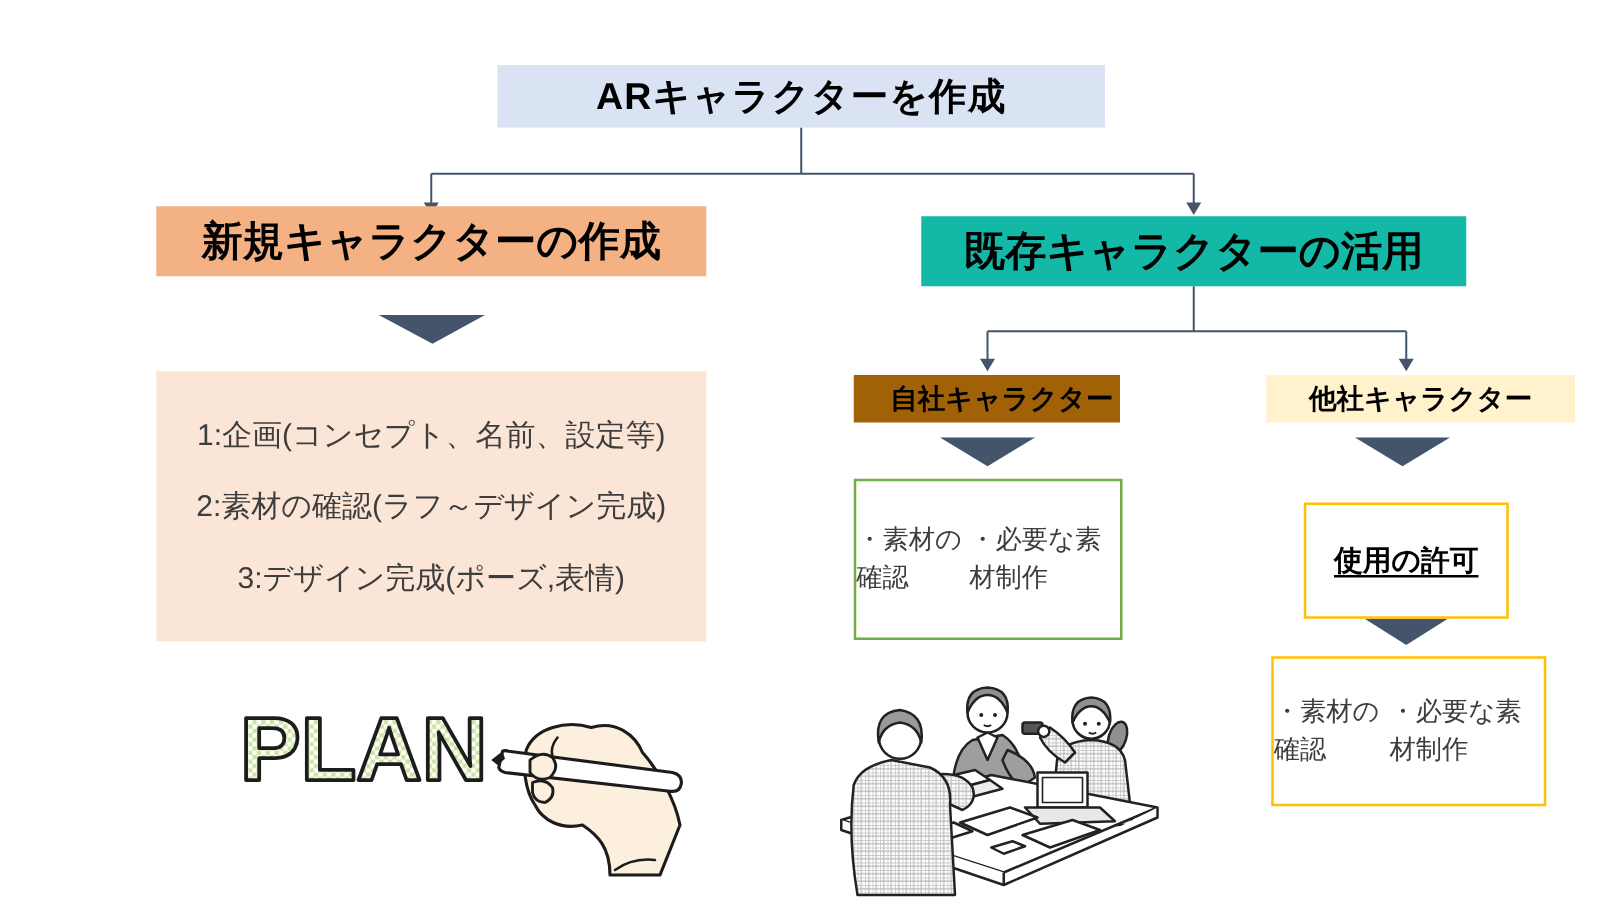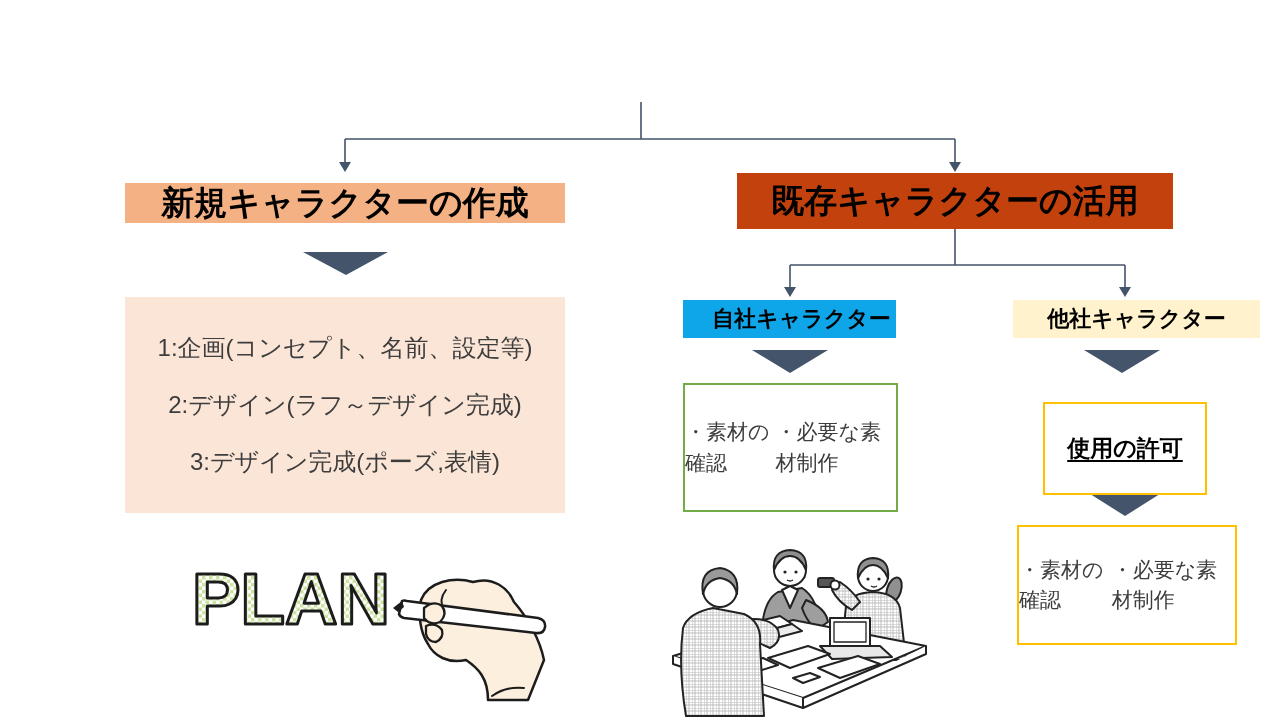--- a/index.html
+++ b/index.html
@@ -6,29 +6,29 @@
   .canvas{
     position:relative;width:1280px;height:720px;background:#ffffff;overflow:hidden;
     font-family:"Liberation Sans","DejaVu Sans",sans-serif;color:#000;
   }
   .node{
     position:absolute;display:flex;align-items:center;justify-content:center;
     text-align:center;box-sizing:border-box;white-space:nowrap;
   }
   #root-node{left:398px;top:52px;width:486px;height:50px;background:#dae3f3;
     font-size:30px;font-weight:bold;letter-spacing:1px;}
-  #new-branch-node{left:125px;top:183px;width:440px;height:40px;background:#f4b183;
+  #new-branch-node{left:125px;top:165px;width:440px;height:56px;background:#f4b183;
     font-size:33px;font-weight:bold;}
-  #existing-branch-node{left:737px;top:173px;width:436px;height:56px;background:#c2410c;
+  #existing-branch-node{left:737px;top:173px;width:436px;height:56px;background:#14b8a6;
     font-size:33px;font-weight:bold;}
   #steps-panel{left:125px;top:297px;width:440px;height:216px;background:#fbe5d6;
     display:flex;flex-direction:column;justify-content:space-evenly;align-items:center;
     font-size:24px;font-weight:400;color:#3d3d3d;padding:10px 0;position:absolute;box-sizing:border-box;}
   .step-line{text-align:center;white-space:nowrap;}
-  #own-label-node{left:683px;top:300px;width:213px;height:38px;background:#0ea5e9;
+  #own-label-node{left:683px;top:300px;width:213px;height:38px;background:#a16207;
     font-size:22px;font-weight:bold;padding-left:24px;}
   #other-label-node{left:1013px;top:300px;width:247px;height:38px;background:#fff2cc;
     font-size:22px;font-weight:bold;}
   .task-box{background:#fff;display:flex;flex-direction:row;justify-content:center;
     align-items:center;font-size:21px;color:#3d3d3d;line-height:1.45;position:absolute;box-sizing:border-box;}
   #own-tasks-box{left:683px;top:383px;width:215px;height:129px;border:2px solid #70ad47;}
   #other-tasks-box{left:1017px;top:525px;width:220px;height:120px;border:2px solid #ffc000;}
   #permission-box{left:1043px;top:382px;width:164px;height:93px;border:2px solid #ffc000;
     background:#fff;font-size:23px;font-weight:bold;margin-top:20px;}
   #permission-box .u{text-decoration:underline;text-underline-offset:4px;}
@@ -50,32 +50,35 @@
       <polygon points="949,162 961,162 955,172"></polygon>
       <polygon points="784,287 796,287 790,297"></polygon>
       <polygon points="1119,287 1131,287 1125,297"></polygon>
       <polygon points="303,252 388,252 346,275"></polygon>
       <polygon points="752,350 828,350 790,373"></polygon>
       <polygon points="1084,350 1160,350 1122,373"></polygon>
       <polygon points="1087,492 1163,492 1125,516"></polygon>
     </g>
   </svg>
 
+  <div class="node" id="root-node">
+    <span>ARキャラクターを作成</span>
+  </div>
 
   <div class="node" id="new-branch-node">
     <span>新規キャラクターの作成</span>
   </div>
 
   <div class="node" id="existing-branch-node">
     <span>既存キャラクターの活用</span>
   </div>
 
   <div id="steps-panel">
     <div class="step-line">1:企画(コンセプト、名前、設定等)</div>
-    <div class="step-line">2:デザイン(ラフ～デザイン完成)</div>
+    <div class="step-line">2:素材の確認(ラフ～デザイン完成)</div>
     <div class="step-line">3:デザイン完成(ポーズ,表情)</div>
   </div>
 
   <div class="node" id="own-label-node">
     <span>自社キャラクター</span>
   </div>
 
   <div class="node" id="other-label-node">
     <span>他社キャラクター</span>
   </div>

